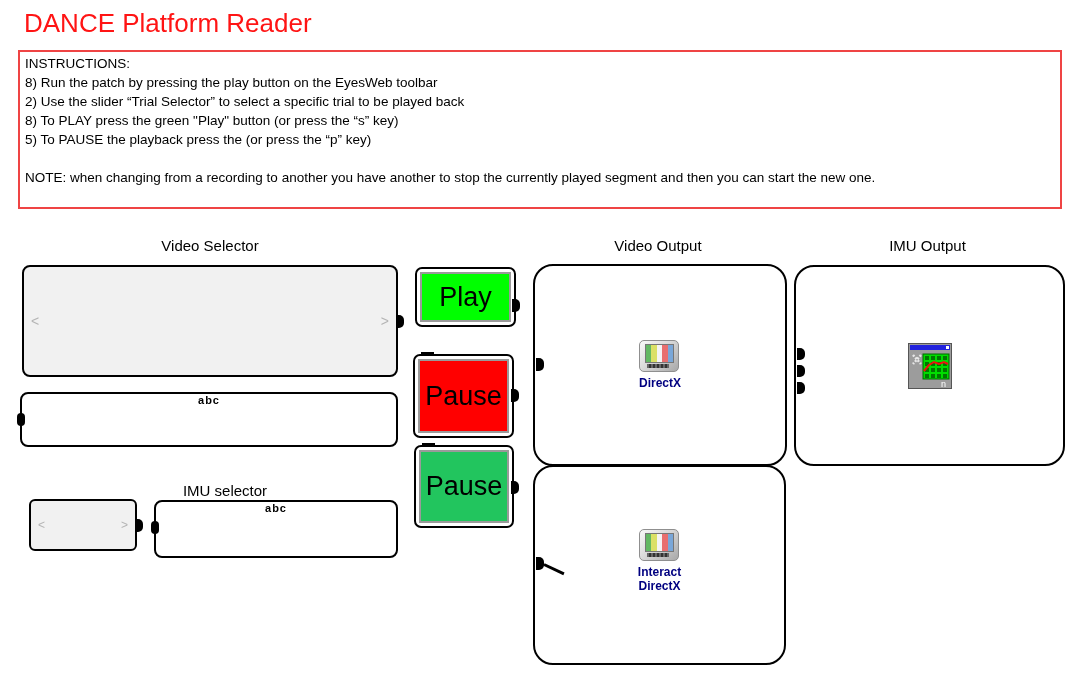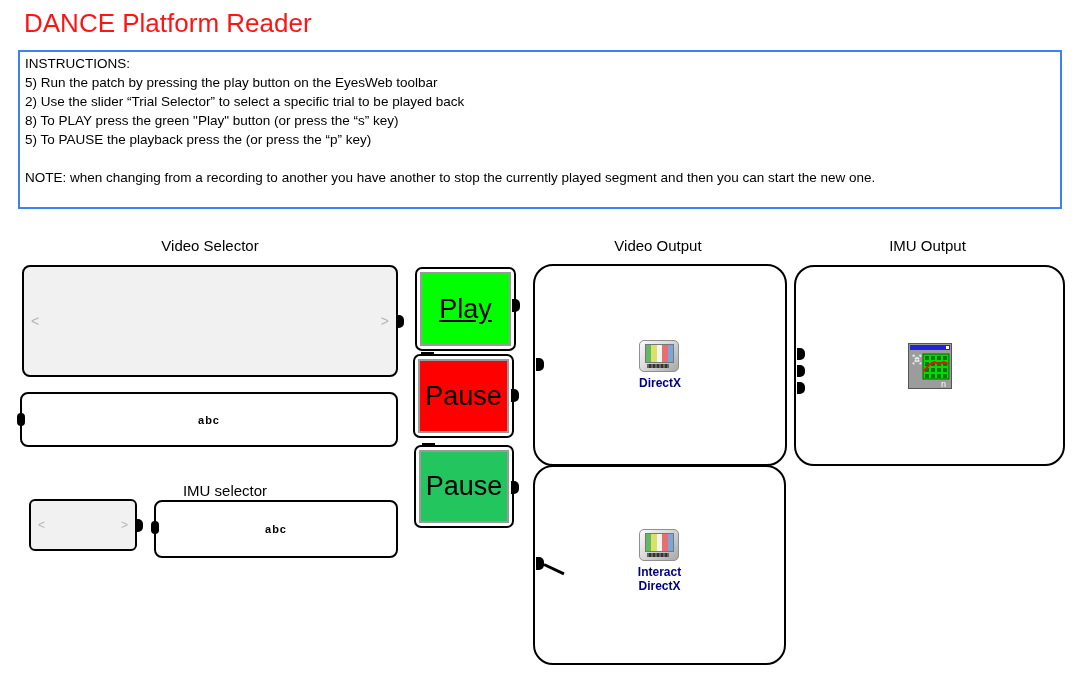--- a/index.html
+++ b/index.html
@@ -1,32 +1,32 @@
 <!DOCTYPE html>
 <html><head>
 <meta charset="utf-8">
 <style>
   html,body{margin:0;padding:0;background:#fff;}
   body{width:1085px;height:674px;position:relative;font-family:"Liberation Sans",sans-serif;color:#000;overflow:hidden;}
   .abs{position:absolute;}
 
   .page-title{left:24px;top:8px;font-size:26px;color:#ff1414;white-space:nowrap;}
 
-  .instructions-box{left:18px;top:50px;width:1044px;height:159px;border:2px solid #3b82f6;padding:2px 0 0 5px;box-sizing:border-box;}
+  .instructions-box{left:18px;top:50px;width:1044px;height:159px;border:2px solid #ef4444;padding:2px 0 0 5px;box-sizing:border-box;}
   .instr-line{font-size:13.5px;line-height:19px;height:19px;white-space:nowrap;}
 
   .section-label{font-size:15px;text-align:center;white-space:nowrap;}
 
   .node{box-sizing:border-box;border:2px solid #000;background:#fff;}
   .slider{background:#f1f1f1;border-radius:8px;}
   .slider-arrow{position:absolute;top:50%;transform:translateY(-50%);color:#b4b4b4;font-size:14px;line-height:1;cursor:pointer;}
   .arrow-left{left:7px;}
   .arrow-right{right:7px;}
 
-  .display-box{border-radius:8px;background:#fff;display:flex;align-items:center;justify-content:center;}
+  .display-box{border-radius:8px;background:#fff;display:flex;justify-content:center;}
   .display-value{font-size:11px;font-weight:bold;letter-spacing:1px;}
 
   .port{position:absolute;background:#000;width:8px;height:13px;border-radius:4px;}
   .notch{position:absolute;background:#000;width:13px;height:4px;}
 
   .btn-shell{border:2px solid #000;border-radius:7px;background:#fff;padding:3px;box-sizing:border-box;}
   .btn-face{width:100%;height:100%;border:2px solid #9a9a9a;box-sizing:border-box;display:flex;align-items:center;justify-content:center;font-size:27px;color:#000;cursor:pointer;}
 
   .big-box{border:2px solid #000;border-radius:20px;background:#fff;}
 
@@ -41,21 +41,21 @@
 
   .stub-line{position:absolute;width:22px;height:3px;background:#000;transform:rotate(25deg);transform-origin:left center;}
 </style>
 </head>
 <body>
 
 <div class="abs page-title">DANCE Platform Reader</div>
 
 <div class="abs instructions-box">
   <div class="instr-line">INSTRUCTIONS:</div>
-  <div class="instr-line">5) Run the patch by pressing the play button on the EyesWeb toolbar</div>
+  <div class="instr-line">8) Run the patch by pressing the play button on the EyesWeb toolbar</div>
   <div class="instr-line">2) Use the slider “Trial Selector” to select a specific trial to be played back</div>
   <div class="instr-line">8) To PLAY press the green "Play" button (or press the “s” key)</div>
   <div class="instr-line">5) To PAUSE the playback press the (or press the “p” key)</div>
   <div class="instr-line"></div>
   <div class="instr-line">NOTE: when changing from a recording to another you have another to stop the currently played segment and then you can start the new one.</div>
 </div>
 
 <div class="abs section-label" style="left:22px;top:237px;width:376px;">Video Selector</div>
 
 <div class="abs node slider" style="left:22px;top:265px;width:376px;height:112px;">
@@ -75,21 +75,21 @@
   <span class="slider-arrow arrow-left" style="font-size:12px;">&lt;</span>
   <span class="slider-arrow arrow-right" style="font-size:12px;">&gt;</span>
 </div>
 <div class="abs port" style="left:135px;top:519px;border-radius:0 5px 5px 0;"></div>
 
 <div class="abs node display-box" style="left:154px;top:500px;width:244px;height:58px;">
   <span class="display-value">abc</span>
 </div>
 <div class="abs port" style="left:151px;top:521px;"></div>
 
-<div class="abs btn-shell" style="left:415px;top:267px;width:101px;height:84px;text-decoration:underline;">
+<div class="abs btn-shell" style="left:415px;top:267px;width:101px;height:60px;">
   <div class="btn-face" style="background:#00ff00;">Play</div>
 </div>
 <div class="abs port" style="left:512px;top:299px;border-radius:0 5px 5px 0;"></div>
 
 <div class="abs btn-shell" style="left:413px;top:354px;width:101px;height:84px;">
   <div class="btn-face" style="background:#ff0000;">Pause</div>
 </div>
 <div class="abs notch" style="left:421px;top:352px;"></div>
 <div class="abs port" style="left:511px;top:389px;border-radius:0 5px 5px 0;"></div>
 

